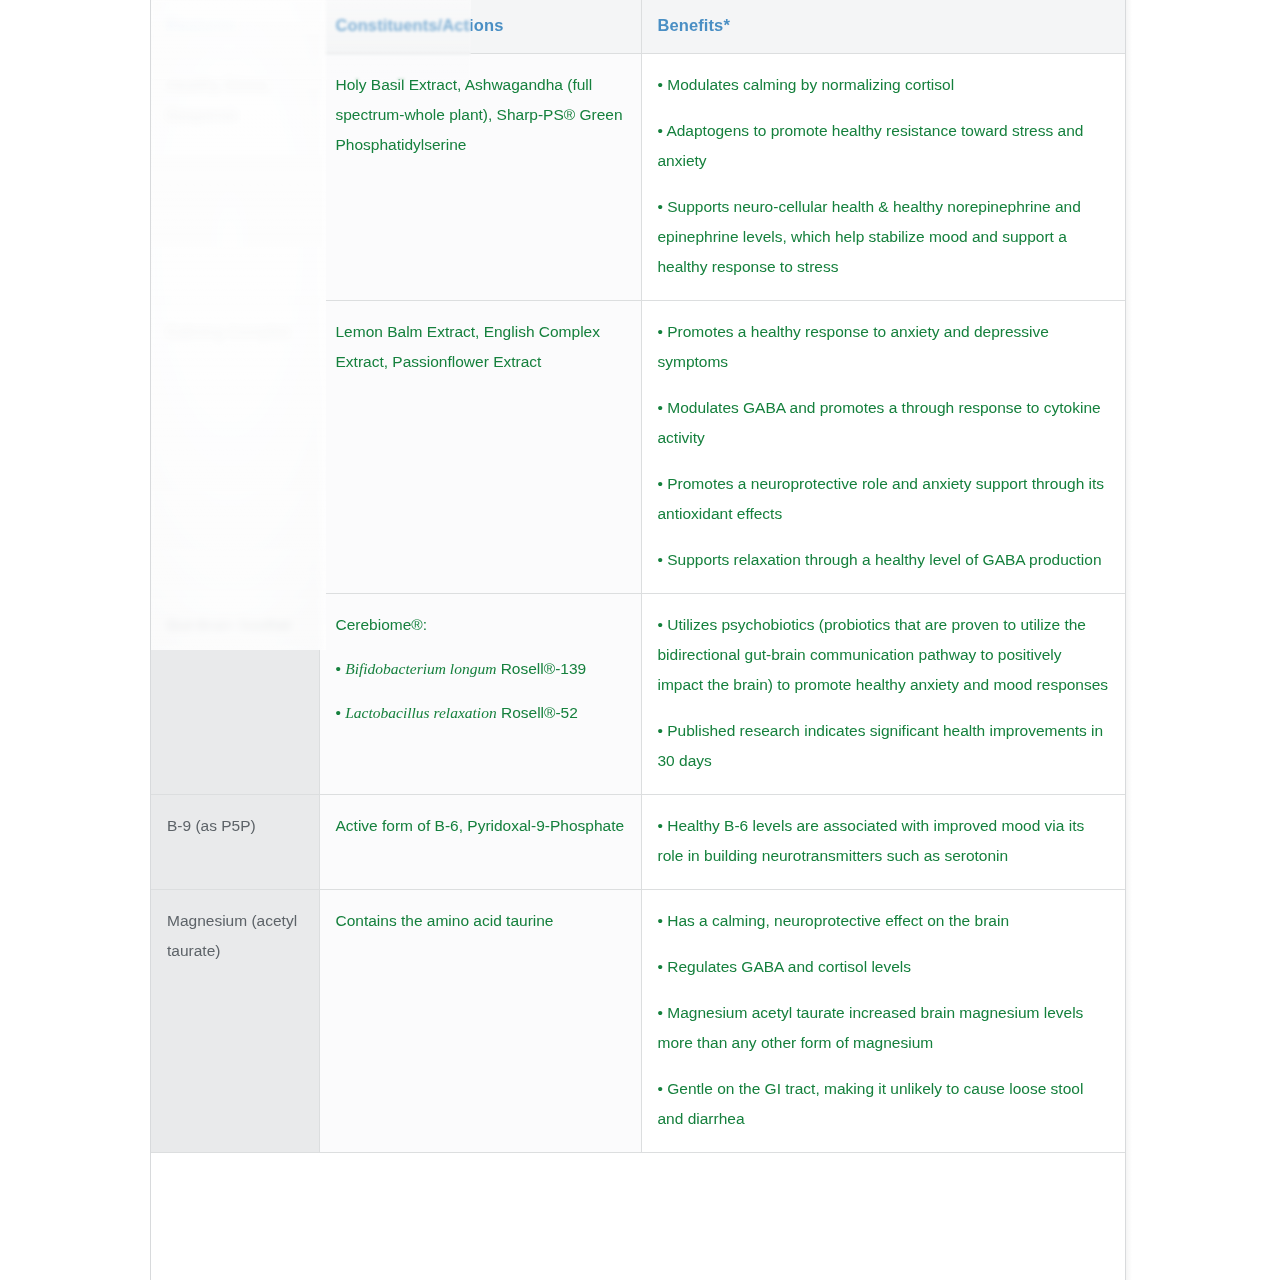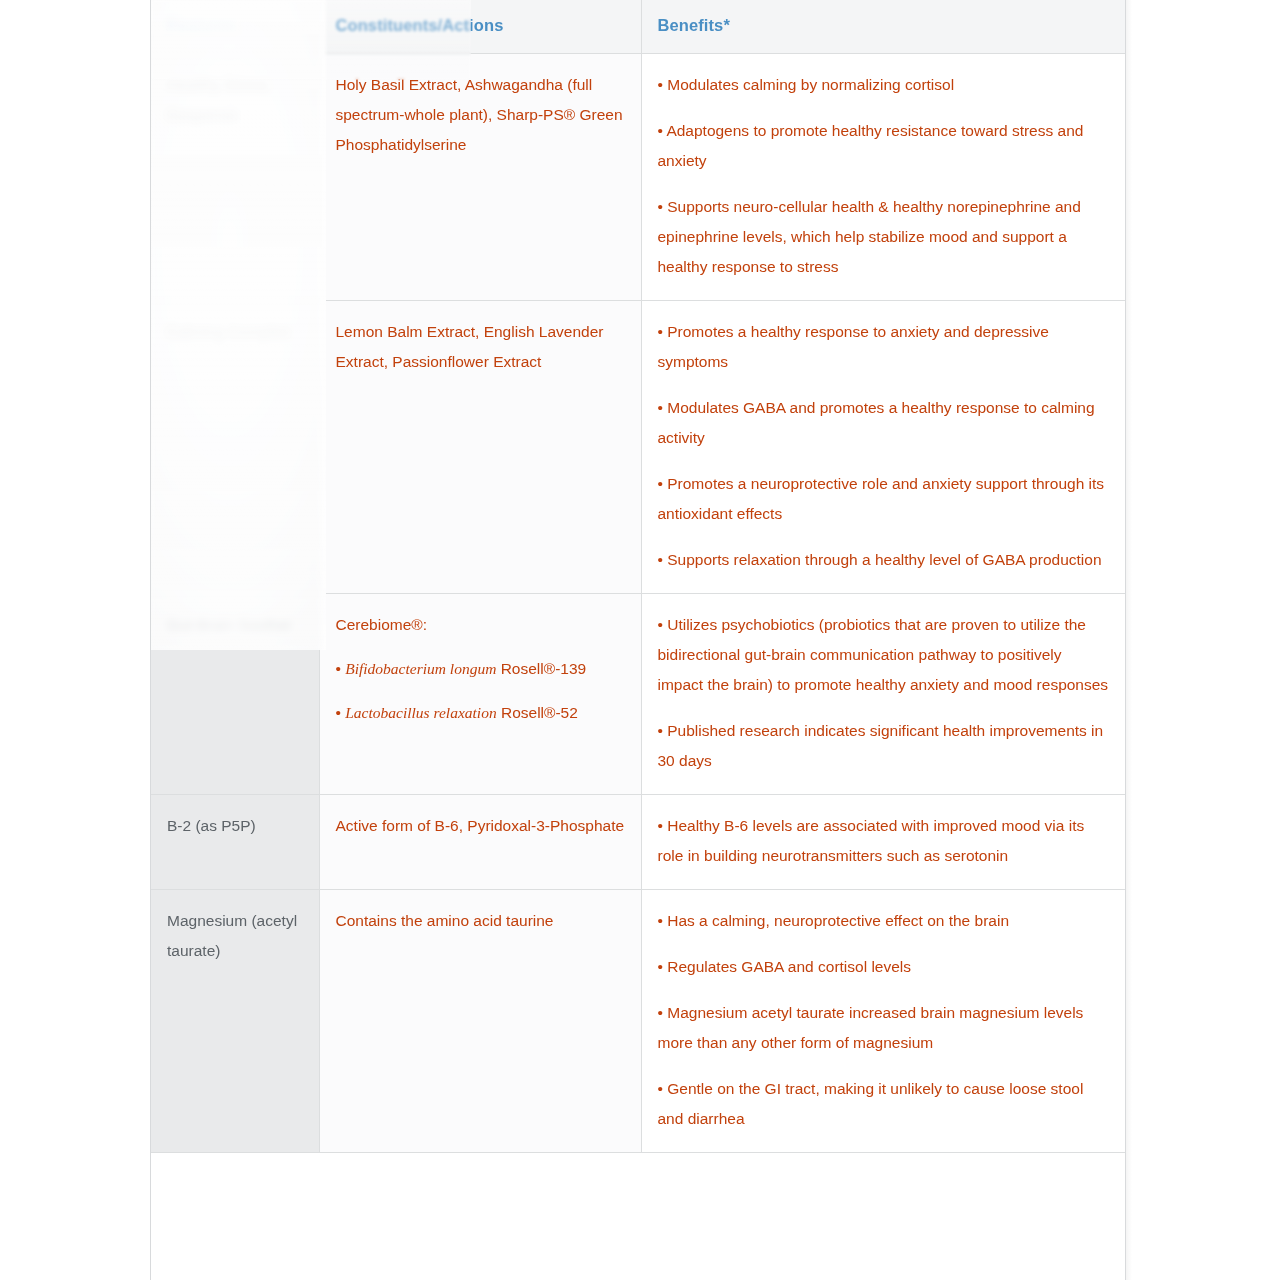--- a/index.html
+++ b/index.html
@@ -72,21 +72,21 @@
     color: #5d6368;
     font-size: 15.5px;
     line-height: 30px;
     padding-top: 14px;
   }
   thead th.feature-head { background: #e9eaeb; }
 
   td.const-cell,
   td.benefit-cell {
     background: #fbfbfc;
-    color: #c2410c;
+    color: #15803d;
     font-size: 15.5px;
     line-height: 30px;
   }
   td.benefit-cell { background: #ffffff; }
 
   td.const-cell p,
   td.benefit-cell p {
     margin: 0 0 16px 0;
   }
   td.const-cell p:last-child,
@@ -188,25 +188,25 @@
           <td class="benefit-cell">
             <p>• Modulates calming by normalizing cortisol</p>
             <p>• Adaptogens to promote healthy resistance toward stress and anxiety</p>
             <p>• Supports neuro-cellular health &amp; healthy norepinephrine and epinephrine levels, which help stabilize mood and support a healthy response to stress</p>
           </td>
         </tr>
 
         <tr>
           <td class="feature-cell">Calming Complex</td>
           <td class="const-cell">
-            <p>Lemon Balm Extract, English Lavender Extract, Passionflower Extract</p>
+            <p>Lemon Balm Extract, English Complex Extract, Passionflower Extract</p>
           </td>
           <td class="benefit-cell">
             <p>• Promotes a healthy response to anxiety and depressive symptoms</p>
-            <p>• Modulates GABA and promotes a healthy response to calming activity</p>
+            <p>• Modulates GABA and promotes a through response to cytokine activity</p>
             <p>• Promotes a neuroprotective role and anxiety support through its antioxidant effects</p>
             <p>• Supports relaxation through a healthy level of  GABA production</p>
           </td>
         </tr>
 
         <tr>
           <td class="feature-cell">Gut-Brain Soother</td>
           <td class="const-cell">
             <p class="tight">Cerebiome®:</p>
             <p class="tight">
@@ -216,23 +216,23 @@
               <span>• </span><span class="sp-italic">Lactobacillus relaxation</span><span> Rosell®-52</span>
             </p>
           </td>
           <td class="benefit-cell">
             <p>• Utilizes psychobiotics (probiotics that are proven to utilize the bidirectional gut-brain communication pathway to positively impact the brain) to promote healthy anxiety and mood responses</p>
             <p>• Published research indicates significant health improvements in 30 days</p>
           </td>
         </tr>
 
         <tr>
-          <td class="feature-cell">B-2 (as P5P)</td>
-          <td class="const-cell">
-            <p>Active form of B-6, Pyridoxal-3-Phosphate</p>
+          <td class="feature-cell">B-9 (as P5P)</td>
+          <td class="const-cell">
+            <p>Active form of B-6, Pyridoxal-9-Phosphate</p>
           </td>
           <td class="benefit-cell">
             <p>• Healthy B-6 levels are associated with improved mood via its role in building neurotransmitters such as serotonin</p>
           </td>
         </tr>
 
         <tr>
           <td class="feature-cell">Magnesium (acetyl taurate)</td>
           <td class="const-cell">
             <p>Contains the amino acid taurine</p>

